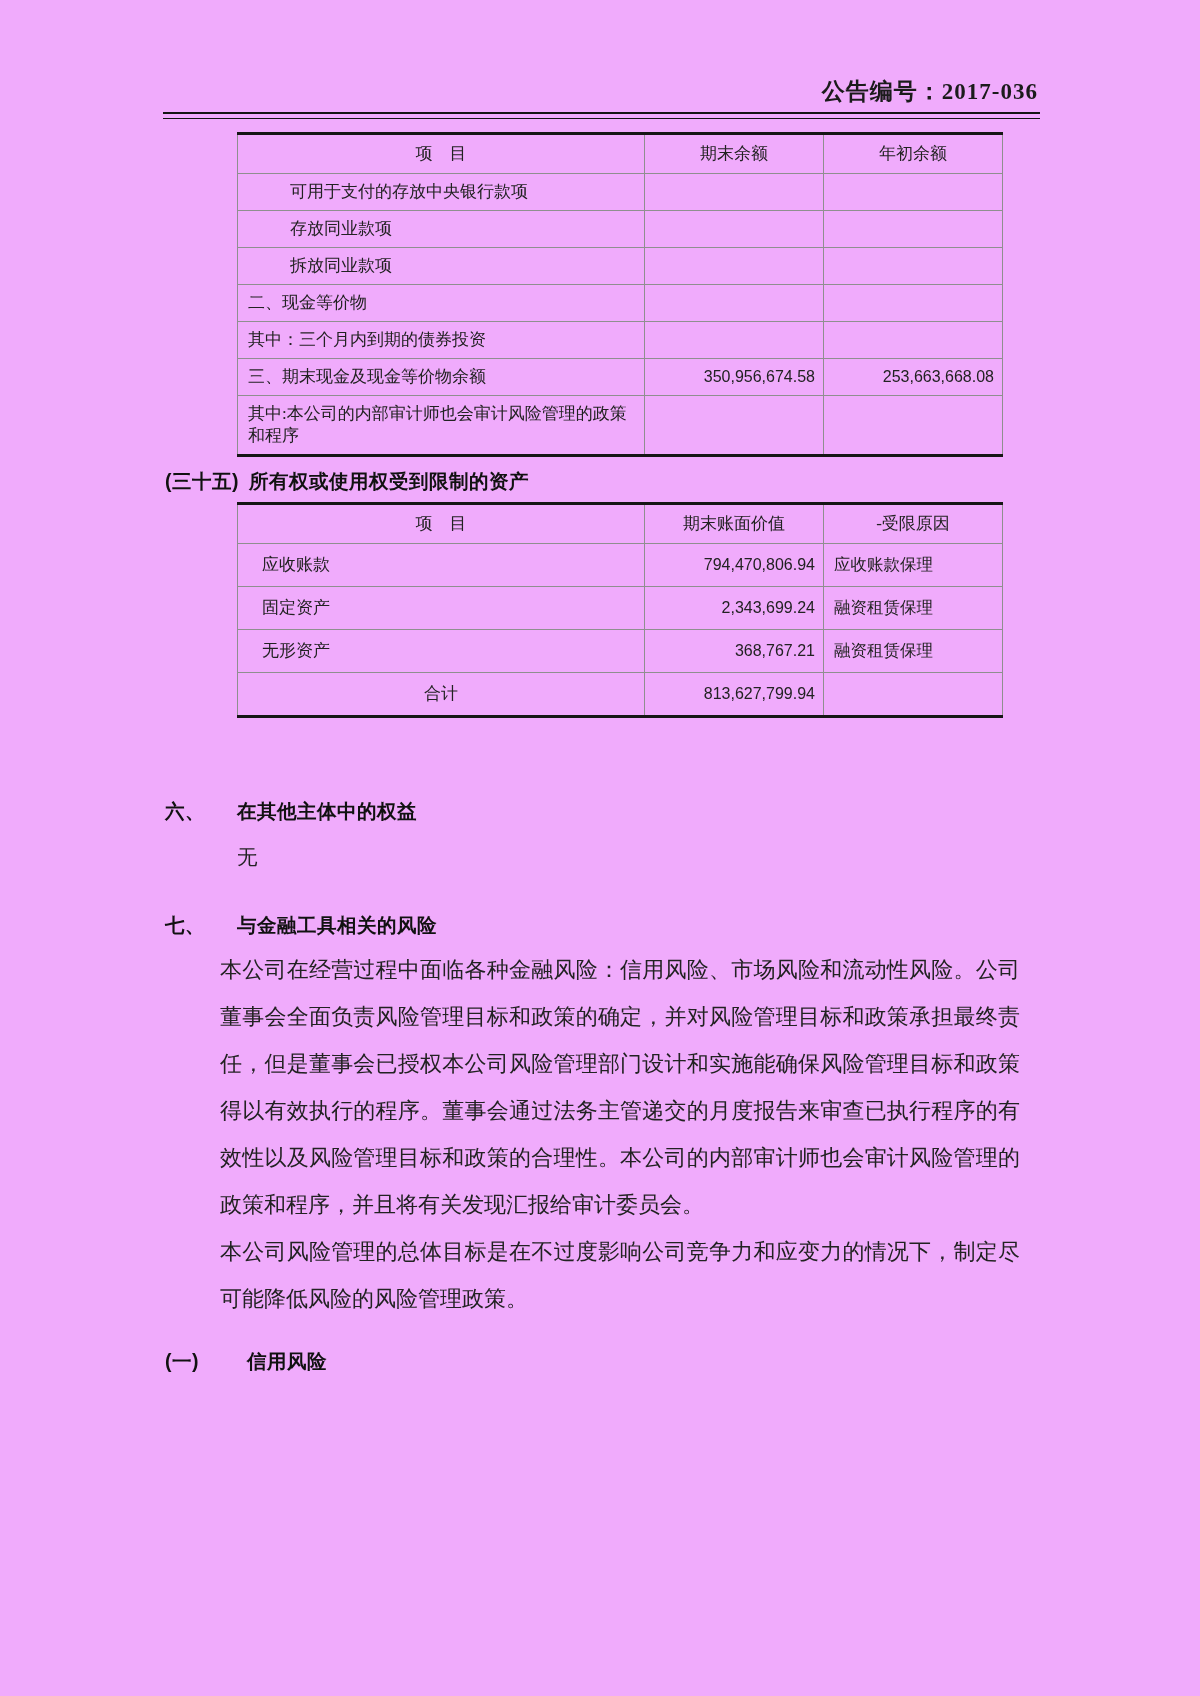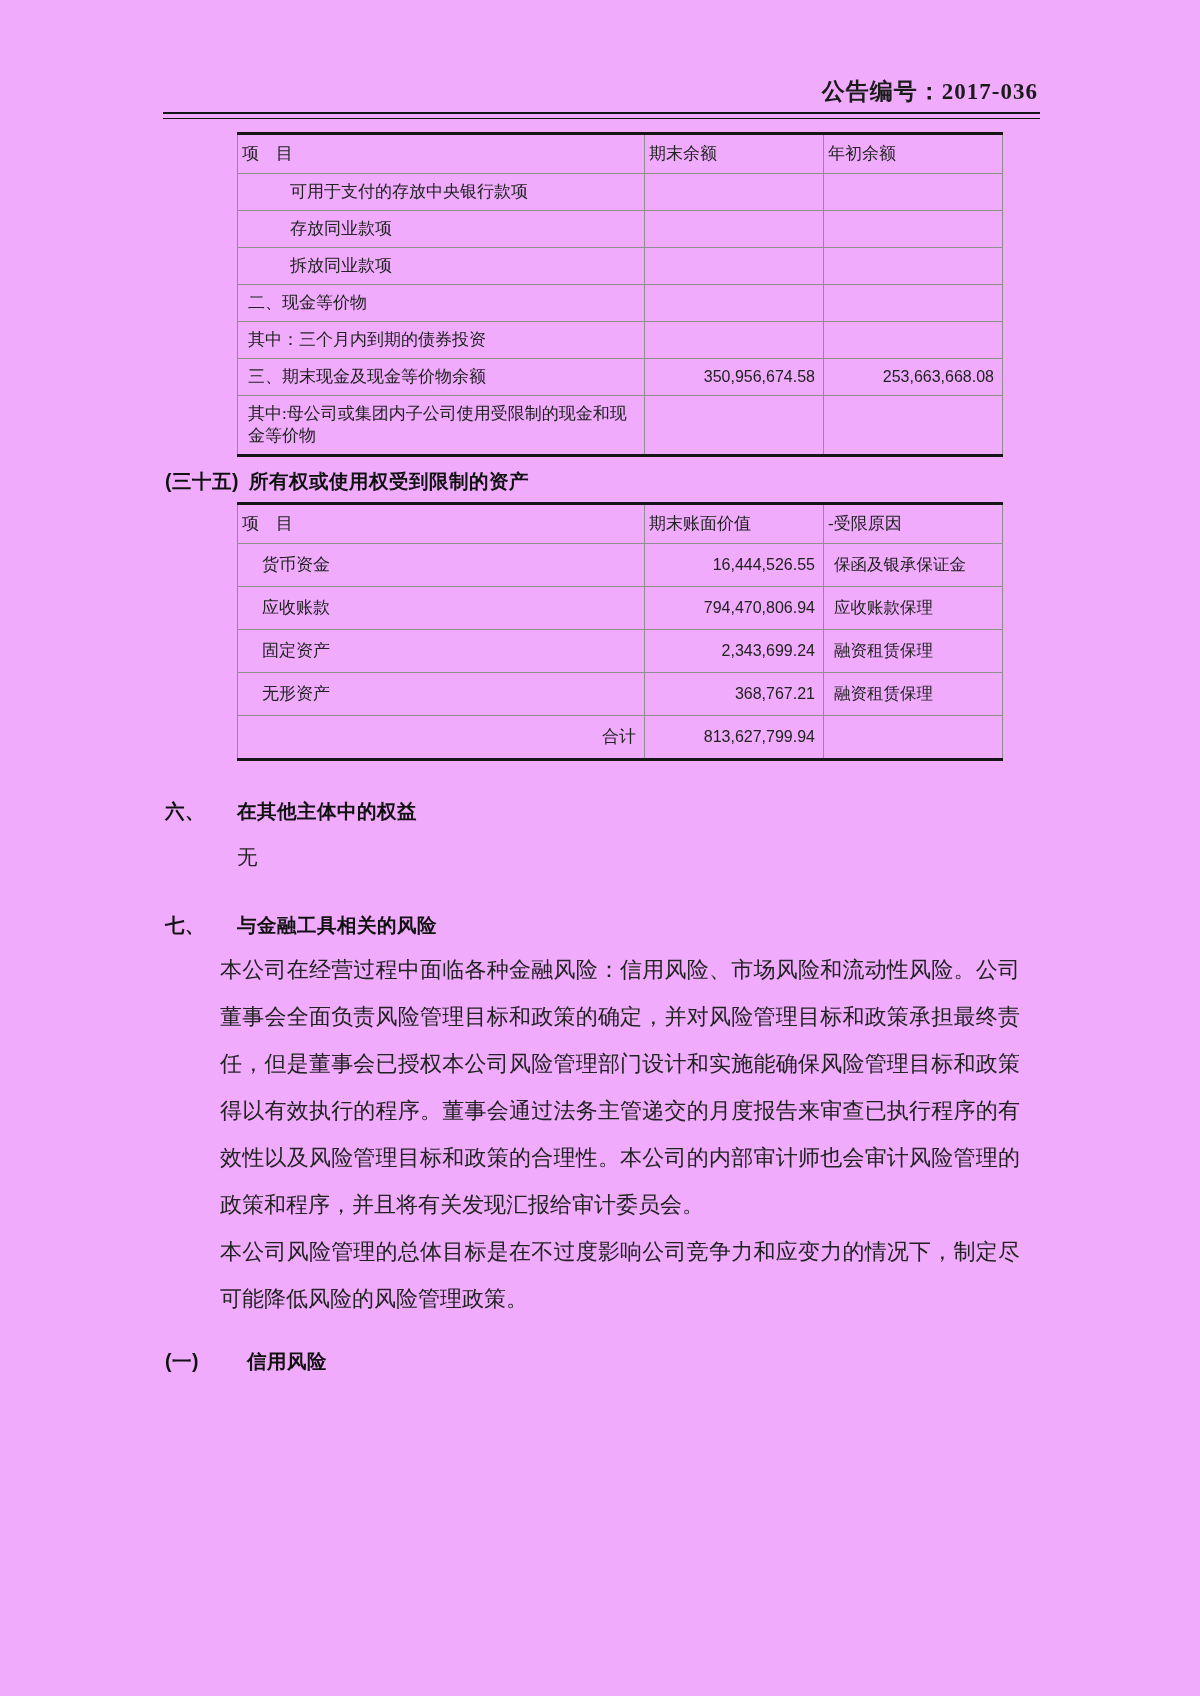--- a/index.html
+++ b/index.html
@@ -30,34 +30,34 @@
   .fin-table.t1{top:132px;}
   .fin-table.t2{top:502px;}
   .fin-table td,.fin-table th{
     border:1px solid #8f8f8f;
     padding:7px 8px;
     font-weight:normal;
     vertical-align:middle;
     line-height:22px;
   }
   .fin-table{border-top:3.5px solid #161616;border-bottom:3.5px solid #161616;}
-  .fin-table tr.thead td{ text-align:left; padding:8px 4px;}
+  .fin-table tr.thead td{ text-align:center; padding:8px 4px;}
   .col-item{width:398px;}
   .col-num{width:170px;}
   .cell-item-deep{padding-left:52px !important;}
   .cell-item-small{padding-left:10px !important;}
   .cell-item-t2{padding-left:24px !important;}
   .cell-num{
     text-align:right;
     font-family:"Liberation Sans", sans-serif;
     font-size:16px;
     border-radius:12px;
   }
   .cell-reason{padding-left:10px !important;font-size:16.5px;}
-  .cell-center{text-align:right;}
+  .cell-center{text-align:center;}
   .t2 td{padding-top:10px;padding-bottom:10px;}
   
   .sec-heading{
     position:absolute;left:165px;display:flex;
     font-family:"Liberation Sans", sans-serif;
     font-size:19.5px;font-weight:bold;color:#111;
     letter-spacing:.5px;
   }
   .sec-heading .sec-num{flex:0 0 auto;}
   .sec-heading.numbered .sec-num{width:72px;}
@@ -113,43 +113,38 @@
       <td class="cell-item-small">其中：三个月内到期的债券投资</td>
       <td class="cell-num"></td>
       <td class="cell-num"></td>
     </tr>
     <tr>
       <td class="cell-item-small">三、期末现金及现金等价物余额</td>
       <td class="cell-num">350,956,674.58</td>
       <td class="cell-num">253,663,668.08</td>
     </tr>
     <tr>
-      <td class="cell-item-small">其中:母公司或集团内子公司使用受限制的现金和现金等价物</td>
+      <td class="cell-item-small">其中:本公司的内部审计师也会审计风险管理的政策和程序</td>
       <td class="cell-num"></td>
       <td class="cell-num"></td>
     </tr>
   </tbody>
     </table>
 
   <div class="sec-heading paren" style="top:468px;justify-content:space-between;">
     <span class="sec-num">(三十五)</span>
     <span class="sec-title">所有权或使用权受到限制的资产</span>
   </div>
 
   <table class="fin-table t2">
     <tbody>
         <tr class="thead">
       <td class="col-item">项　目</td>
       <td class="col-num">期末账面价值</td>
       <td class="col-num">-受限原因</td>
-    </tr>
-    <tr>
-      <td class="cell-item-t2">货币资金</td>
-      <td class="cell-num">16,444,526.55</td>
-      <td class="cell-reason">保函及银承保证金</td>
     </tr>
     <tr>
       <td class="cell-item-t2">应收账款</td>
       <td class="cell-num">794,470,806.94</td>
       <td class="cell-reason">应收账款保理</td>
     </tr>
     <tr>
       <td class="cell-item-t2">固定资产</td>
       <td class="cell-num">2,343,699.24</td>
       <td class="cell-reason">融资租赁保理</td>

